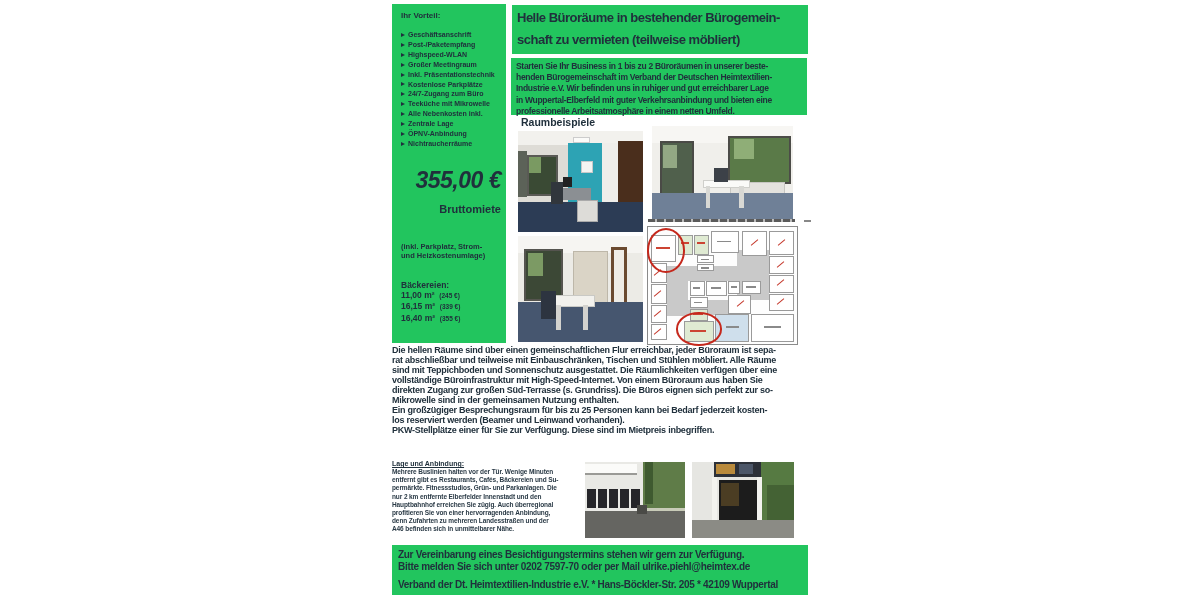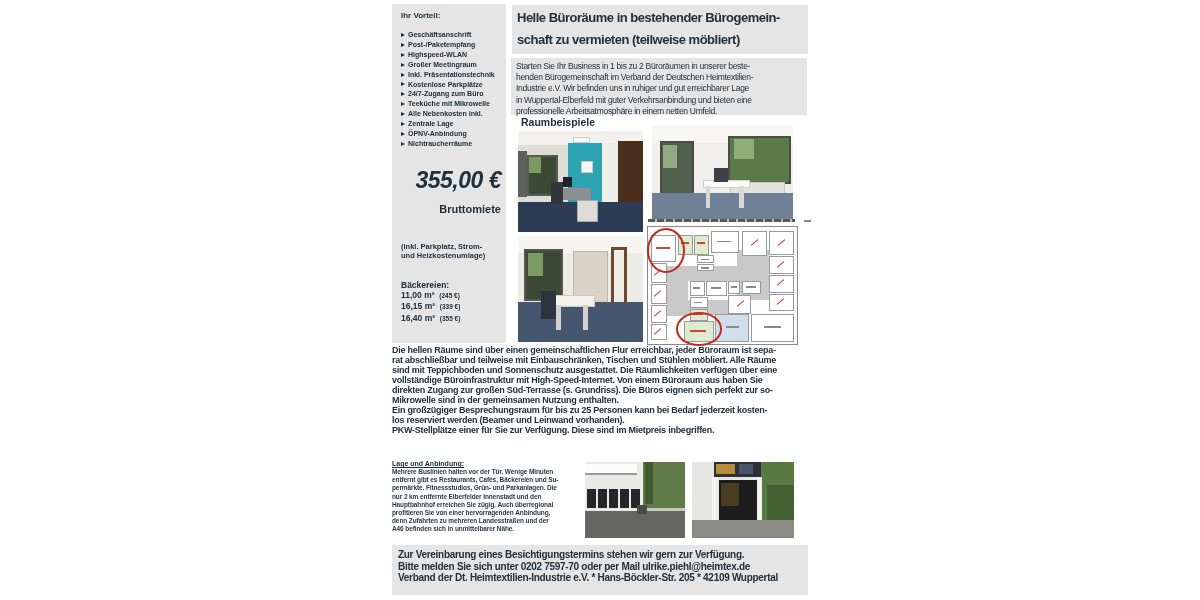--- a/index.html
+++ b/index.html
@@ -1,56 +1,56 @@
 <!DOCTYPE html>
 <html><head>
 <meta charset="utf-8">
 <style>
   html,body{margin:0;padding:0;background:#fff;}
   #canvas{position:relative;width:1200px;height:600px;background:#ffffff;overflow:hidden;
           font-family:"Liberation Sans","DejaVu Sans",sans-serif;color:#20303c;}
   .abs{position:absolute;}
-  .bluebox{background:#e5e5e5;}
+  .bluebox{background:#22c55e;}
 
   
   #sidebar{left:392px;top:4px;width:114px;height:339px;padding:7px 5px 0 9px;box-sizing:border-box;}
   #sidebar .head{font-size:8px;font-weight:bold;margin-bottom:10px;}
   .advitem{font-size:7px;font-weight:bold;line-height:9.9px;white-space:nowrap;display:flex;align-items:center;}
   .tri{width:0;height:0;border-top:2.5px solid transparent;border-bottom:2.5px solid transparent;
        border-left:4.5px solid #20303c;margin-right:3px;flex:0 0 auto;}
   .price{font-size:23px;font-style:italic;font-weight:bold;text-align:right;margin-top:18px;letter-spacing:-0.5px;}
   .pricelabel{font-size:11px;font-weight:bold;text-align:right;margin-top:9px;}
   .pnote{font-size:7.5px;font-weight:bold;line-height:9px;margin-top:27px;white-space:nowrap;}
   .sizehead{font-size:8.5px;font-weight:bold;margin-top:20px;}
   .sizeline{font-size:8.5px;font-weight:bold;line-height:11.6px;white-space:nowrap;}
   .sizeline small{font-size:6.5px;font-weight:bold;}
 
   
   #titlebox{left:512px;top:5px;width:296px;height:49px;padding:2px 0 0 5px;box-sizing:border-box;}
   #titlebox div{font-size:13px;font-weight:bold;letter-spacing:-0.5px;line-height:22px;white-space:nowrap;}
   #introbox{left:511px;top:58px;width:296px;height:57px;padding:3px 0 0 5px;box-sizing:border-box;}
-  #introbox div{font-size:8.5px;font-weight:normal;letter-spacing:-0.3px;line-height:11.2px;white-space:nowrap;}
+  #introbox div{font-size:8.5px;font-weight:bold;letter-spacing:-0.3px;line-height:11.2px;white-space:nowrap;}
 
   #galleryhead{left:521px;top:116px;font-size:10.5px;font-weight:bold;}
 
   .photo{overflow:hidden;background:#ddd;}
   .photo *{position:absolute;}
 
   
   #ausst{left:392px;top:345px;width:418px;}
   #ausst .shead{font-size:9px;font-weight:bold;text-decoration:underline;margin-bottom:1px;}
   #ausst .ln{font-size:9px;font-weight:bold;letter-spacing:-0.25px;line-height:10px;white-space:nowrap;}
   #lage{left:392px;top:460px;width:196px;}
   #lage .shead{font-size:7px;font-weight:bold;text-decoration:underline;margin-bottom:1px;}
   #lage .ln{font-size:6.5px;font-weight:bold;letter-spacing:-0.1px;line-height:8.2px;white-space:nowrap;color:#2a3a46;}
 
   
   #footer{left:392px;top:545px;width:416px;height:50px;padding:4px 0 0 6px;box-sizing:border-box;}
   #footer .f1{font-size:10px;font-weight:bold;letter-spacing:-0.3px;line-height:11.5px;white-space:nowrap;}
-  #footer .f3{}
+  #footer .f3{margin-top:7px;}
 
   
   #plan{left:647px;top:226px;width:151px;height:119px;background:#fdfdfd;border:1px solid #8a8a8a;box-sizing:border-box;}
   #plan .cor{position:absolute;background:#c9c9c9;}
   #plan .rm{position:absolute;background:#fff;border:1px solid #9a9a9a;box-sizing:border-box;}
   #plan .grn{background:#dfead2;}
   #plan .blu{background:#cfdfec;}
   #plan .sl{position:absolute;width:9px;height:1px;background:#c5372a;transform:rotate(-40deg);}
   #plan .rlab{position:absolute;height:2px;background:#cc4433;}
   #plan .klab{position:absolute;height:1.5px;background:#8a8a8a;}

